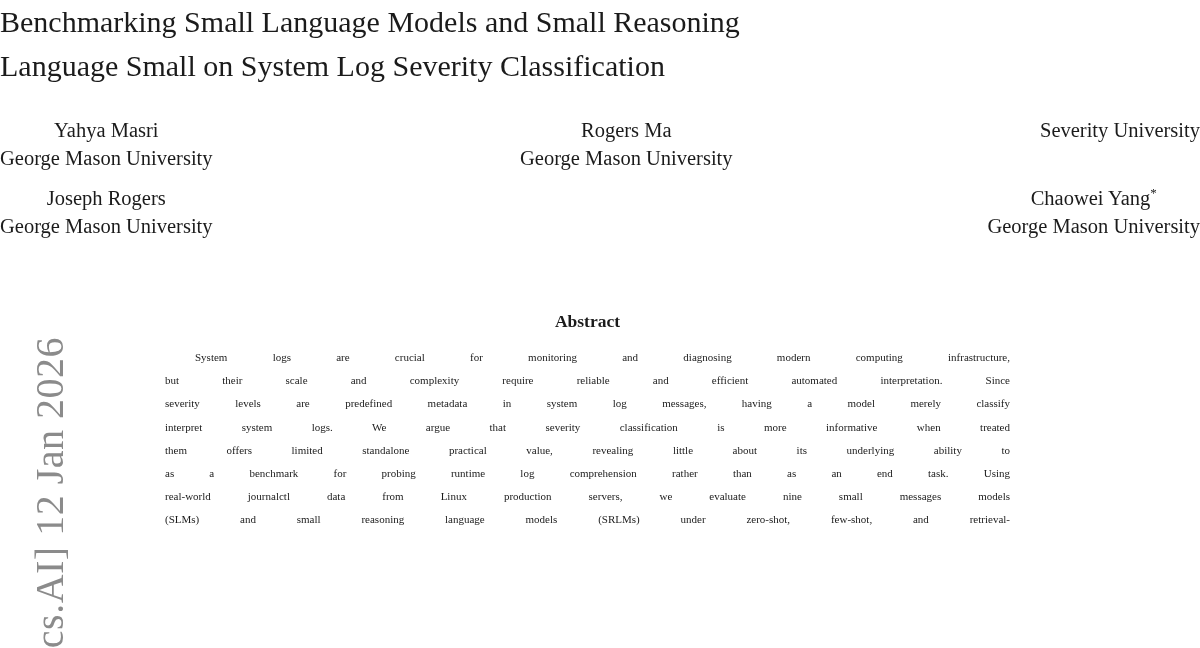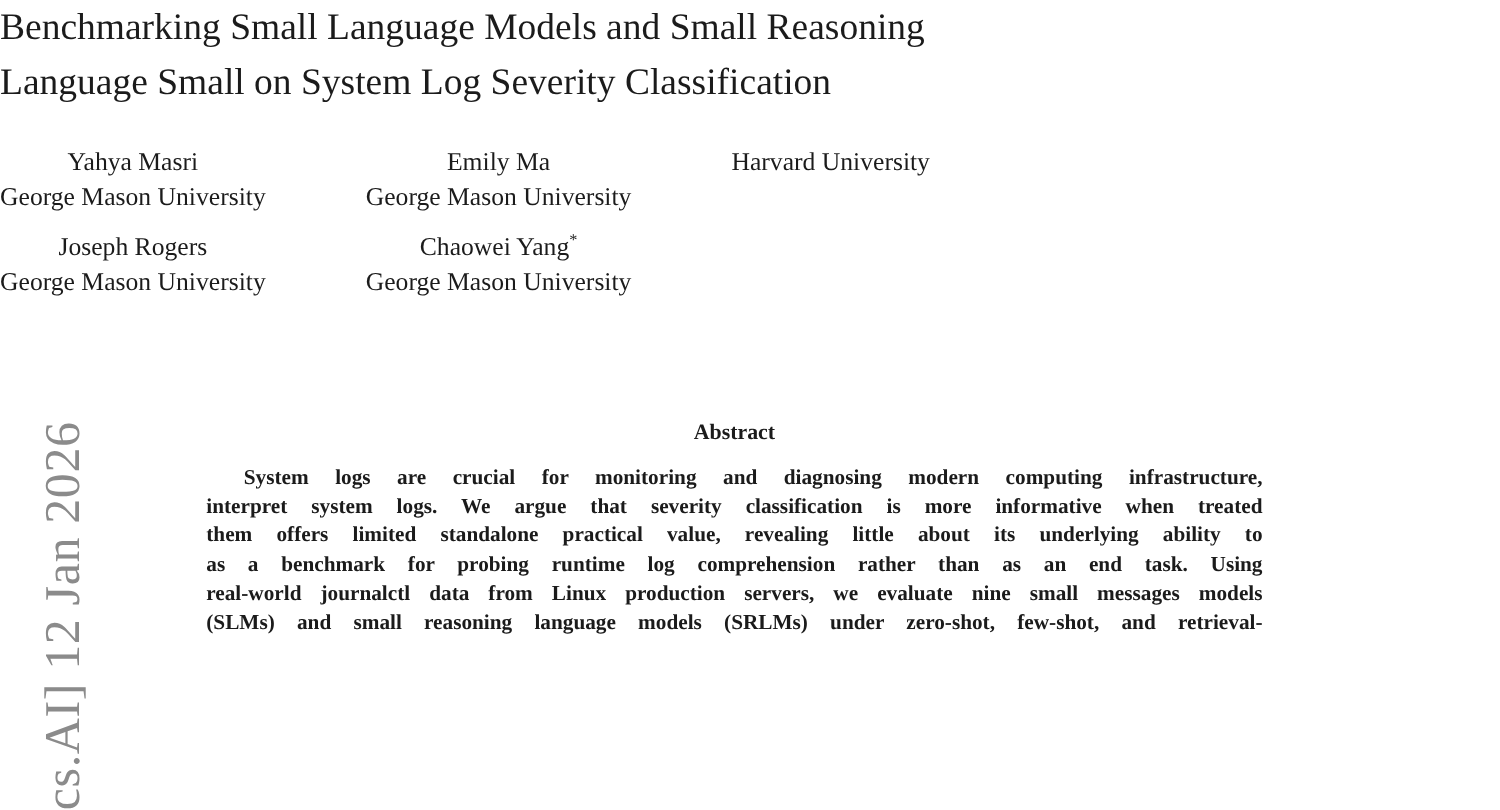--- a/index.html
+++ b/index.html
@@ -32,51 +32,50 @@
 
   .title-block {
     text-align: left;
     font-size: 30px;
     line-height: 44px;
   }
 
   .authors-section { margin-top: 28px; }
   .authors-row {
     display: flex;
-    justify-content: flex-start;
+    justify-content: space-between;
     gap: 80px;
   }
   .authors-row.second { margin-top: 12px; }
   .author-block {
     text-align: center;
     font-size: 20.5px;
     line-height: 28px;
   }
   .author-name sup {
     font-size: 13px;
     vertical-align: super;
     line-height: 0;
   }
 
   .abstract-section {
-    margin-top: 94px;
+    margin-top: 70px;
     margin-left: 165px;
     width: 845px;
   }
   .abstract-heading {
     text-align: center;
     font-weight: bold;
     font-size: 17.5px;
     line-height: 22px;
   }
   .abstract-body {
     margin-top: 14px;
-    font-size: 17px;
+    font-size: 11px;
     line-height: 23.2px;
-    font-weight: bold;
   }
   .abs-line {
     text-align: justify;
     text-align-last: justify;
     white-space: nowrap;
   }
   .abs-line.first { text-indent: 30px; }
 </style>
 </head>
 <body>
@@ -90,43 +89,45 @@
     <div>Language Small on System Log Severity Classification</div>
   </div>
 
   <div class="authors-section">
     <div class="authors-row">
       <div class="author-block">
         <div class="author-name">Yahya Masri</div>
         <div class="author-affiliation">George Mason University</div>
       </div>
       <div class="author-block">
-        <div class="author-name">Emily Ma</div>
+        <div class="author-name">Rogers Ma</div>
         <div class="author-affiliation">George Mason University</div>
       </div>
       <div class="author-block">
-        <div class="author-affiliation">Harvard University</div>
+        <div class="author-affiliation">Severity University</div>
       </div>
     </div>
     <div class="authors-row second">
       <div class="author-block">
         <div class="author-name">Joseph Rogers</div>
         <div class="author-affiliation">George Mason University</div>
       </div>
       <div class="author-block">
         <div class="author-name"><span>Chaowei Yang</span><sup>*</sup></div>
         <div class="author-affiliation">George Mason University</div>
       </div>
     </div>
   </div>
 
   <div class="abstract-section">
     <div class="abstract-heading">Abstract</div>
     <div class="abstract-body">
       <div class="abs-line first">System logs are crucial for monitoring and diagnosing modern computing infrastructure,</div>
+      <div class="abs-line">but their scale and complexity require reliable and efficient automated interpretation. Since</div>
+      <div class="abs-line">severity levels are predefined metadata in system log messages, having a model merely classify</div>
       <div class="abs-line">interpret system logs. We argue that severity classification is more informative when treated</div>
       <div class="abs-line">them offers limited standalone practical value, revealing little about its underlying ability to</div>
       <div class="abs-line">as a benchmark for probing runtime log comprehension rather than as an end task. Using</div>
       <div class="abs-line">real-world journalctl data from Linux production servers, we evaluate nine small messages models</div>
       <div class="abs-line">(SLMs) and small reasoning language models (SRLMs) under zero-shot, few-shot, and retrieval-</div>
     </div>
   </div>
 
 </div>
 

